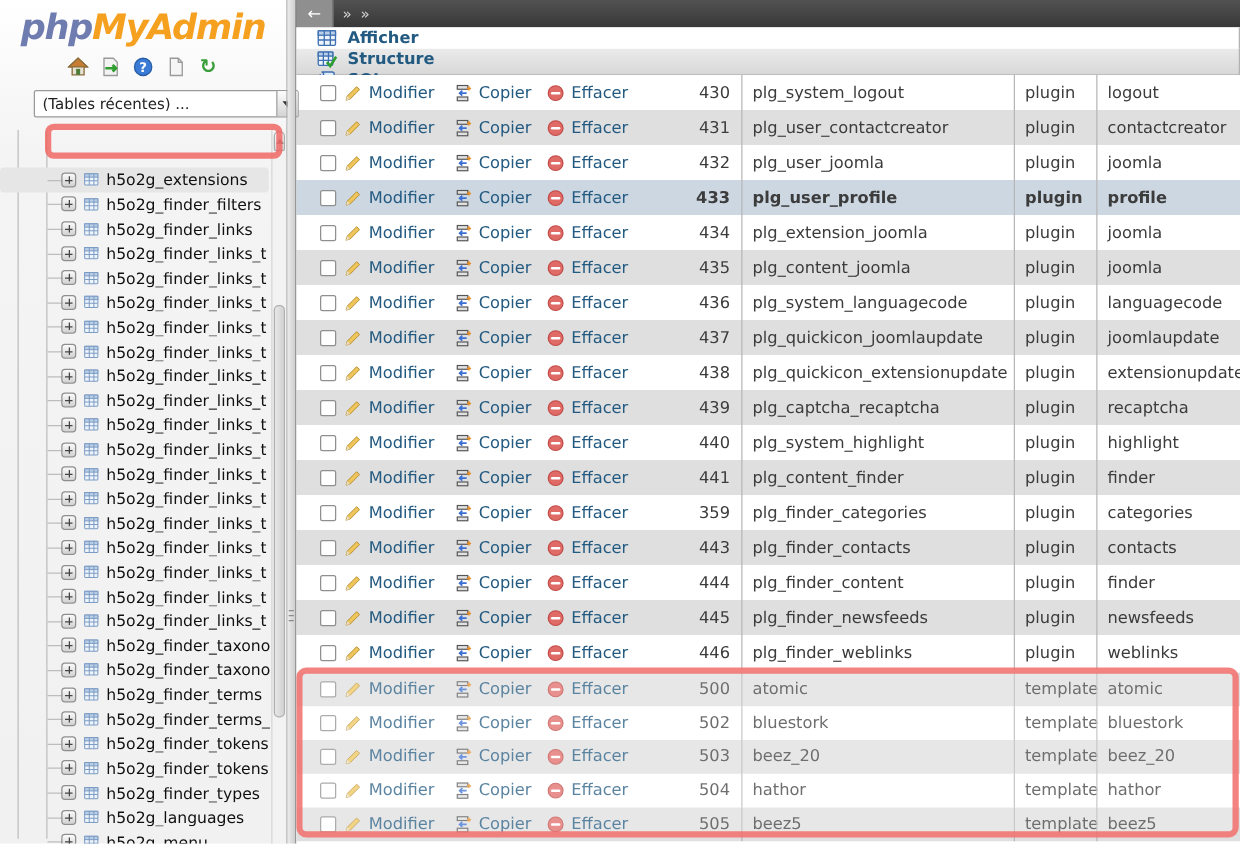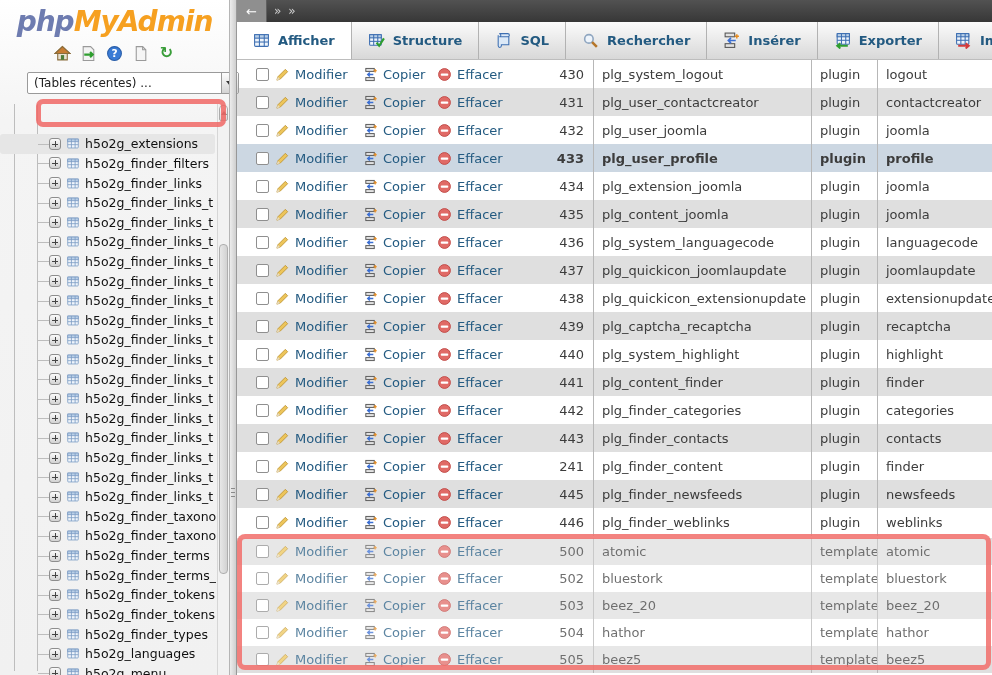--- a/index.html
+++ b/index.html
@@ -67,21 +67,21 @@
   #crumbbar { height:22px; flex-shrink:0; background:linear-gradient(#525252,#373737);
     display:flex; align-items:center; color:#e8e8e8; font-size:12px; white-space:nowrap; overflow:hidden; }
   #back { width:30px; height:22px; flex-shrink:0; background:#8f8f8f; color:#fff;
     display:flex; align-items:center; justify-content:center; font-size:13px;
     border-right:1px solid #5f5f5f; cursor:pointer; }
   .seg { display:flex; align-items:center; gap:5px; margin-left:7px; }
   .seg .cicon { width:12px; height:11px; display:inline-flex; }
   .sep { margin-left:7px; color:#cfcfcf; }
 
   #tabbar { height:38px; flex-shrink:0; display:flex;
-    background:linear-gradient(#fbfbfb,#d8d8d8); border-bottom:1px solid #bdbdbd; }
+    background:linear-gradient(#fbfbfb,#d8d8d8); border-bottom:1px solid #bdbdbd;flex-direction:column; }
   .tab { display:flex; align-items:center; gap:8px; padding:0 16px; cursor:pointer;
     font-size:13px; font-weight:bold; color:#235a81; border-right:1px solid #b2b2b2; }
   .tab.active { background:#fff; }
   .tabicon { width:17px; height:17px; display:inline-flex; }
 
   #grid { flex:1; background:#fff; overflow:hidden; font-size:13px; color:#3c3c3c; }
   .drow { display:grid; grid-template-columns:26px 88px 74px 84px 72px 218px 66px 1fr;
     align-items:stretch; height:28px;padding-left:12px; }
   .drow.alt { background:#dfdfdf; }
   .drow.marked { background:#ccd7e2; }
@@ -1154,21 +1154,21 @@
               <a class="action">
                 <span class="aicon">
                   <svg width="100%" height="100%" viewBox="0 0 16 16">
                     <circle cx="8" cy="8" r="6.3" fill="#e06a66" stroke="#c04a46"></circle>
                     <rect x="4" y="7" width="8" height="2.2" rx="1" fill="#fff"></rect>
                   </svg>
                 </span>
                 <span>Effacer</span>
               </a>
             </span>
-            <span class="ccell cell c-id">442</span>
+            <span class="ccell cell c-id">359</span>
             <span class="ccell cell c-name">plg_finder_categories</span>
             <span class="ccell cell c-type">plugin</span>
             <span class="ccell cell c-folder">categories</span>
           </div>
           <div class="drow alt">
             <span class="ccell c-check">
               <span class="checkbox"></span>
             </span>
             <span class="ccell">
               <a class="action">
@@ -1242,21 +1242,21 @@
               <a class="action">
                 <span class="aicon">
                   <svg width="100%" height="100%" viewBox="0 0 16 16">
                     <circle cx="8" cy="8" r="6.3" fill="#e06a66" stroke="#c04a46"></circle>
                     <rect x="4" y="7" width="8" height="2.2" rx="1" fill="#fff"></rect>
                   </svg>
                 </span>
                 <span>Effacer</span>
               </a>
             </span>
-            <span class="ccell cell c-id">241</span>
+            <span class="ccell cell c-id">444</span>
             <span class="ccell cell c-name">plg_finder_content</span>
             <span class="ccell cell c-type">plugin</span>
             <span class="ccell cell c-folder">finder</span>
           </div>
           <div class="drow alt">
             <span class="ccell c-check">
               <span class="checkbox"></span>
             </span>
             <span class="ccell">
               <a class="action">

